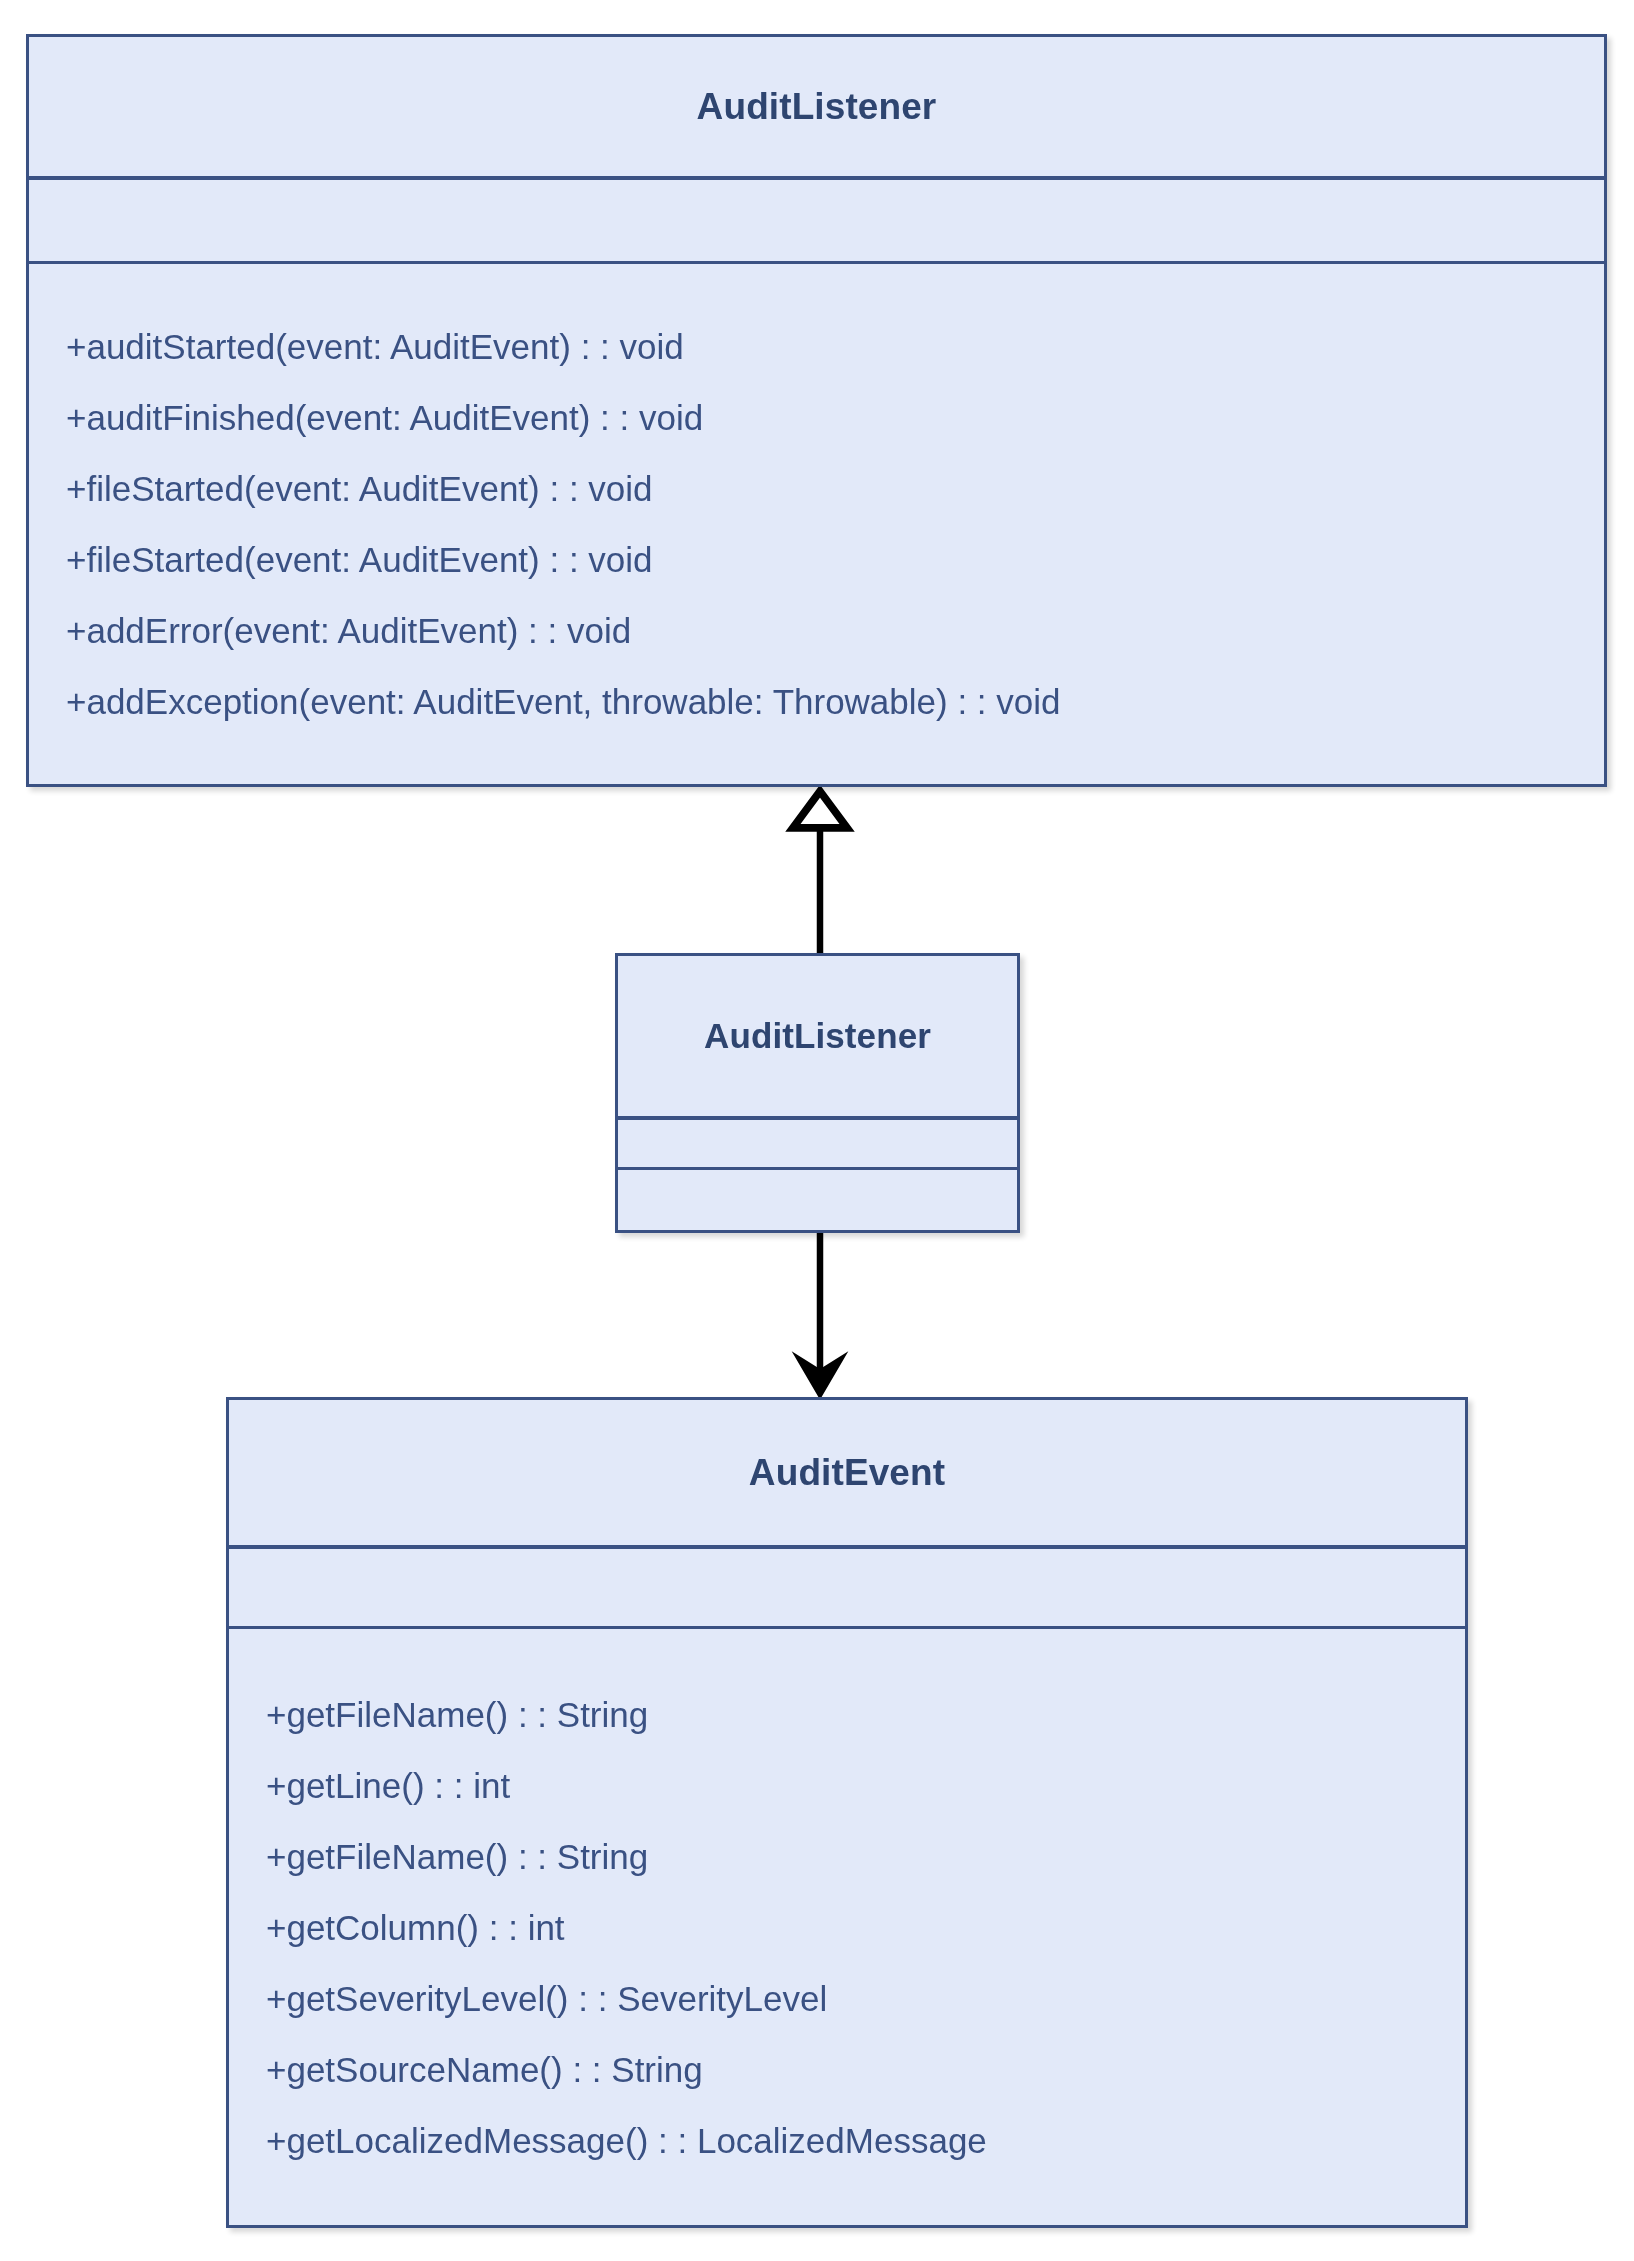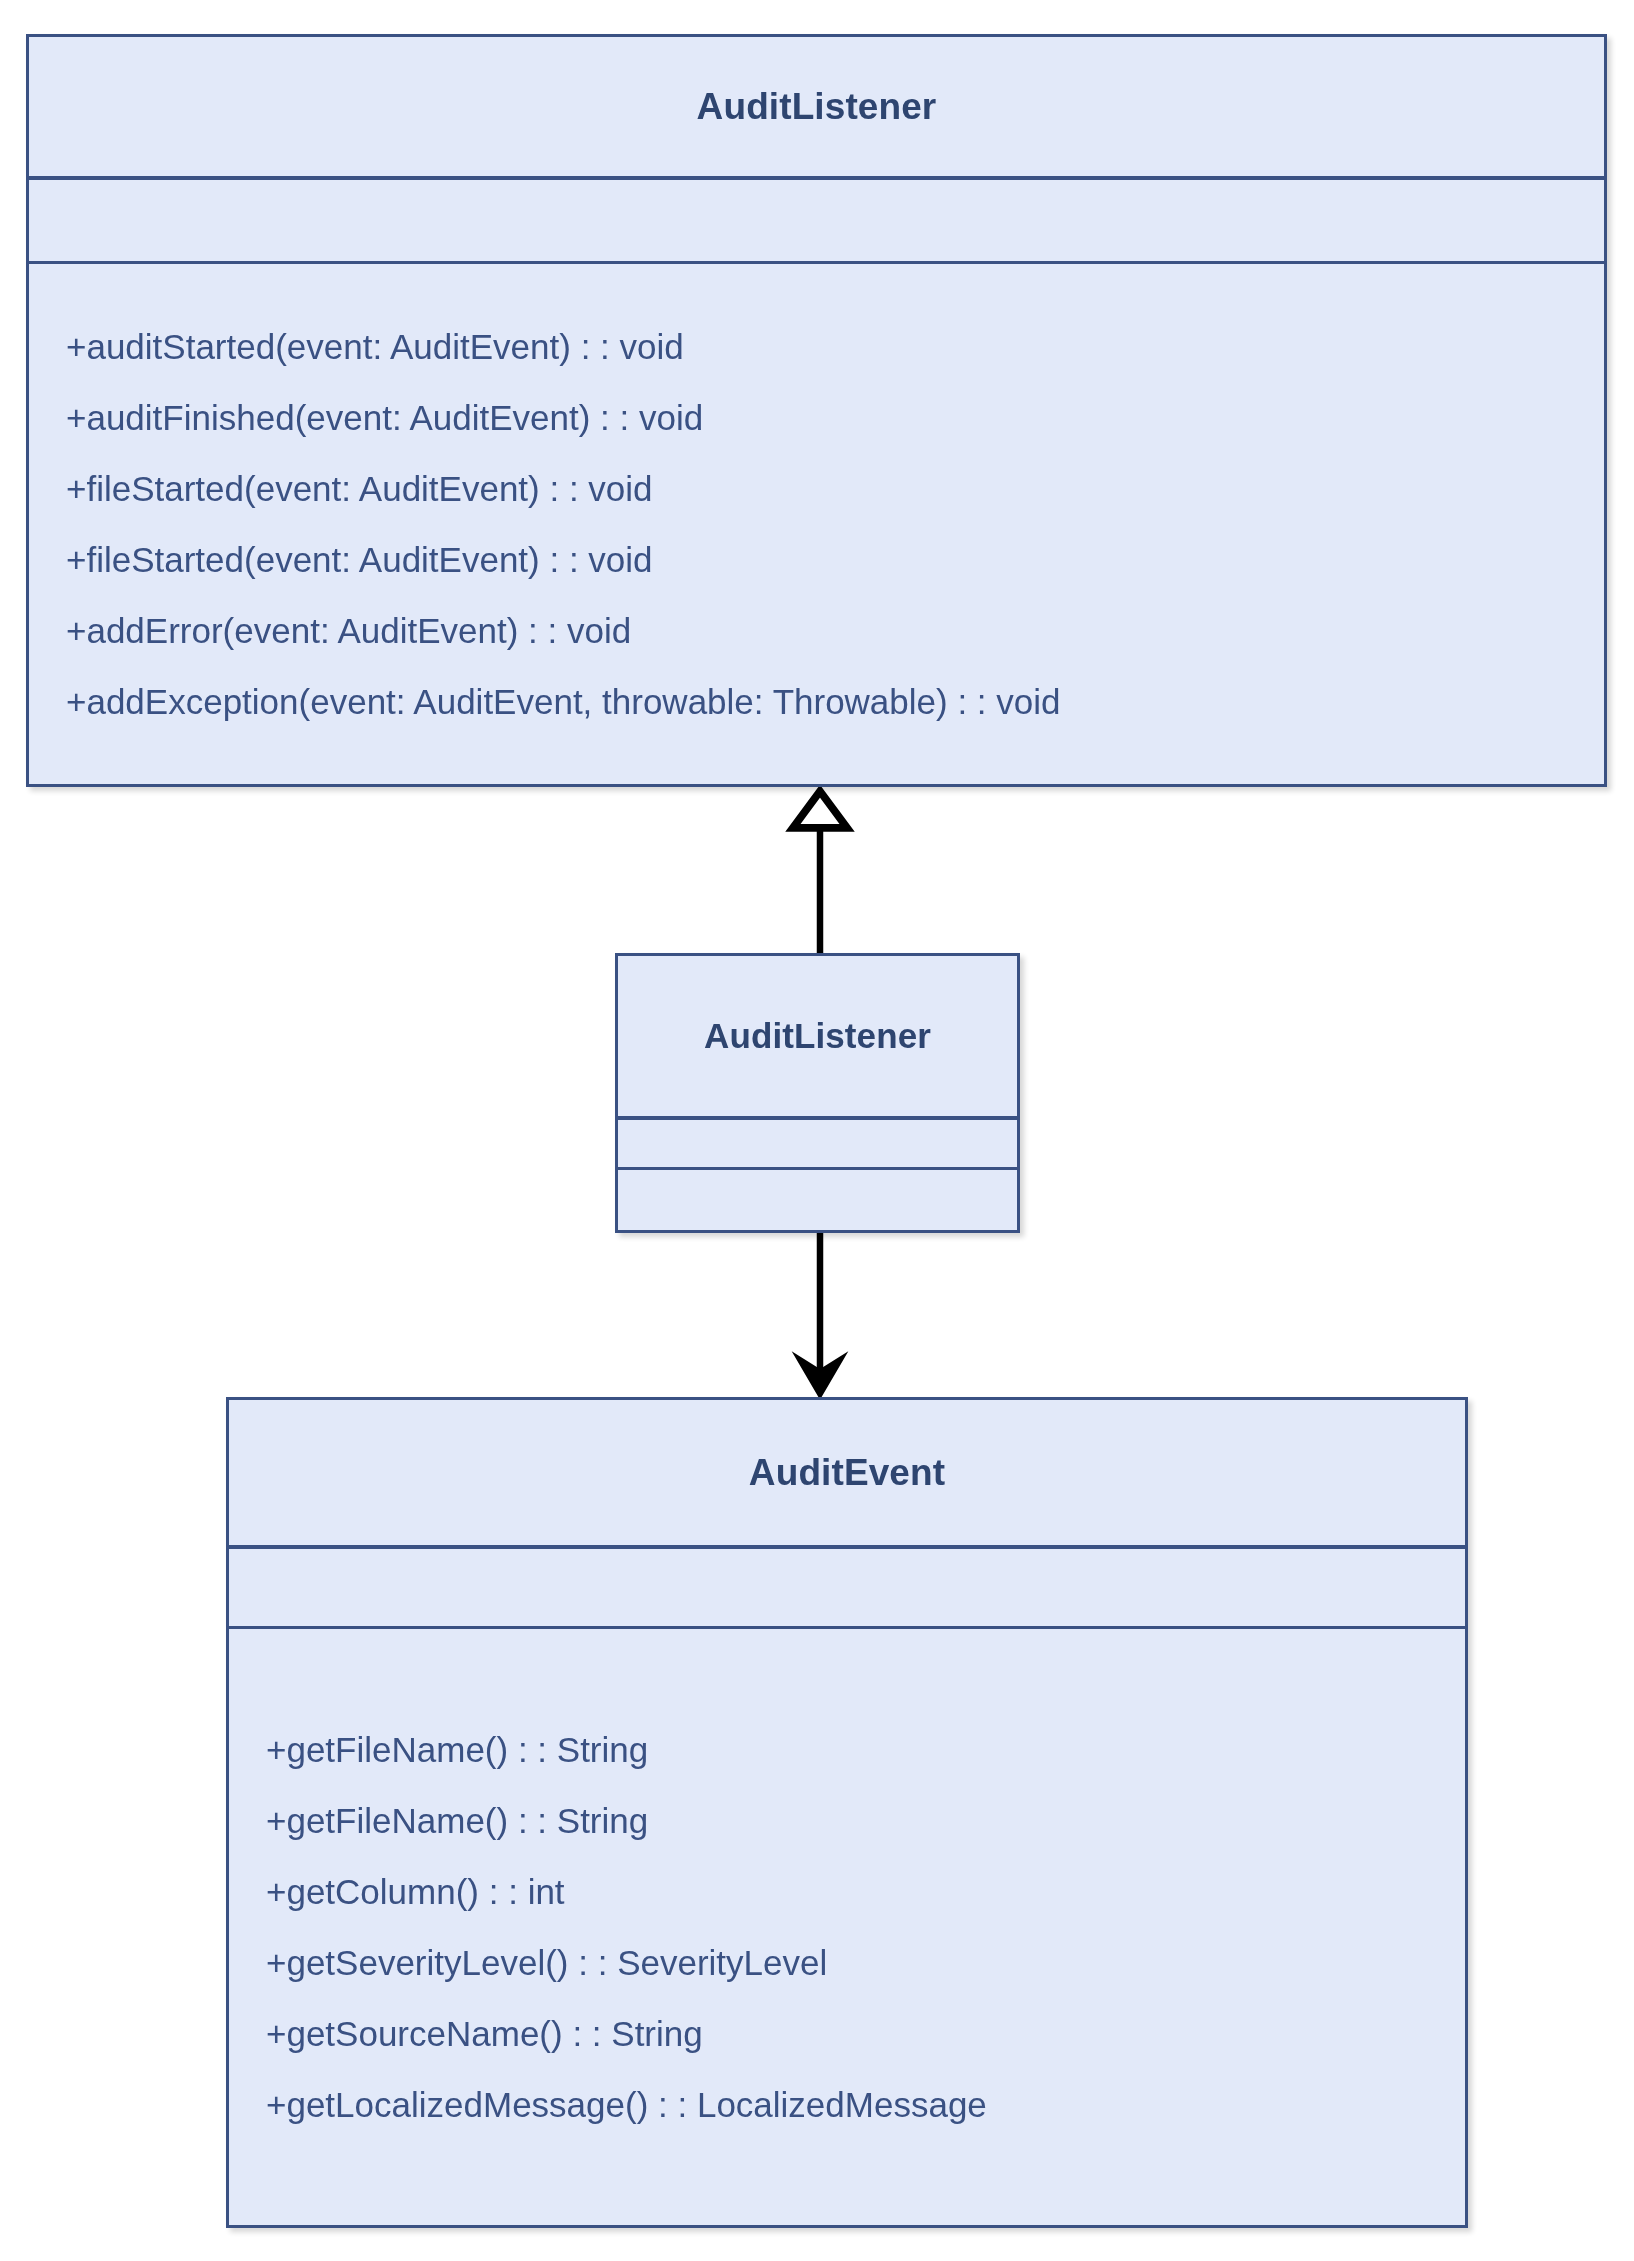--- a/index.html
+++ b/index.html
@@ -173,20 +173,21 @@
     <path d="M110 296 L62 214 L110 244 L158 214 Z" fill="#000000"></path>
   </svg>
 
   <div class="uml-class" id="box-auditevent">
     <div class="uml-title">AuditEvent</div>
     <div class="uml-divider"></div>
     <div class="uml-compartment uml-attrs"></div>
     <div class="uml-divider"></div>
     <div class="uml-compartment uml-members">
       <div class="uml-member">+getFileName() : : String</div>
+      <div class="uml-member">+getLine() : : int</div>
       <div class="uml-member">+getFileName() : : String</div>
       <div class="uml-member">+getColumn() : : int</div>
       <div class="uml-member">+getSeverityLevel() : : SeverityLevel</div>
       <div class="uml-member">+getSourceName() : : String</div>
       <div class="uml-member">+getLocalizedMessage() : : LocalizedMessage</div>
     </div>
   </div>
 
 </div>
 

